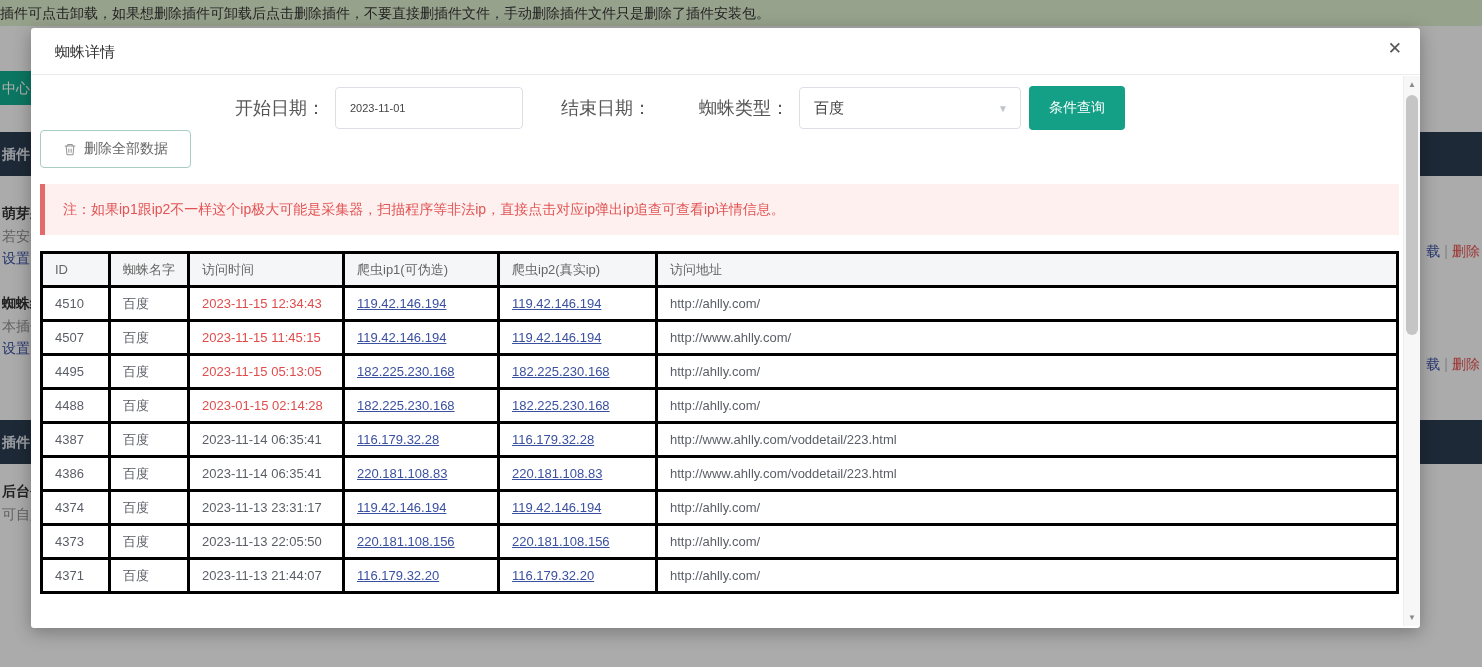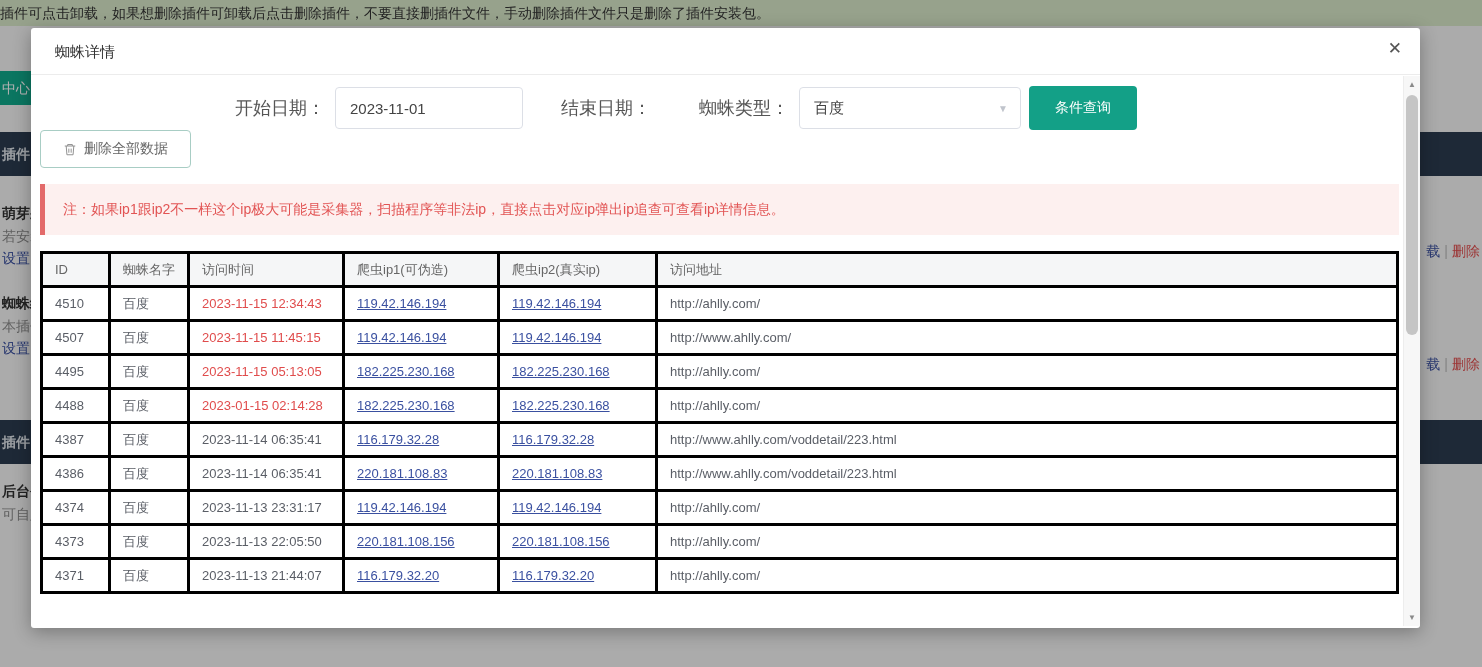--- a/index.html
+++ b/index.html
@@ -34,29 +34,29 @@
   .modal-title { position:absolute; left:24px; top:15px; font-size:15px; color:#333; }
   .modal-close { position:absolute; right:18px; top:12px; font-size:17px; color:#555;
     cursor:pointer; line-height:1; }
   .modal-body { position:absolute; left:0; top:47px; right:17px; bottom:0; padding:11px 4px 0 9px; }
 
   
   .filter-row { display:flex; align-items:center; height:44px; }
   .flabel { font-size:18px; color:#555; margin-right:10px; white-space:nowrap; }
   .flabel.first { margin-left:195px; }
   .flabel.mid { margin-left:38px; }
-  .finput { height:42px; border:1px solid #dcdfe6; border-radius:4px; font-size:15px;
+  .finput { height:42px; border:1px solid #dcdfe6; border-radius:4px; font-size:11px;
     color:#444; padding-left:14px; outline:none;
     font-family:"Liberation Sans","DejaVu Sans",sans-serif; }
   .finput.w1 { width:188px; } .finput.w2 { width:180px; }
   .fselect { width:222px; height:42px; border:1px solid #dcdfe6; border-radius:4px;
     display:flex; align-items:center; justify-content:space-between; padding:0 12px 0 14px;
     font-size:15px; color:#444; cursor:pointer; }
   .fselect .chev { font-size:10px; color:#c0c4cc; }
-  .query-btn { margin-left:8px; width:108px; height:44px; background:#13a087; color:#fff;
+  .query-btn { margin-left:8px; width:96px; height:44px; background:#13a087; color:#fff;
     border:none; border-radius:4px; font-size:14px; cursor:pointer;
     font-family:"Liberation Sans","DejaVu Sans",sans-serif; }
 
   
   .del-all { height:38px; padding:0 22px; background:#fff;
     border:1px solid #a8cdc4; border-radius:4px; color:#666; font-size:14px;
     display:flex; align-items:center; gap:7px; cursor:pointer;
     font-family:"Liberation Sans","DejaVu Sans",sans-serif; }
 
   

